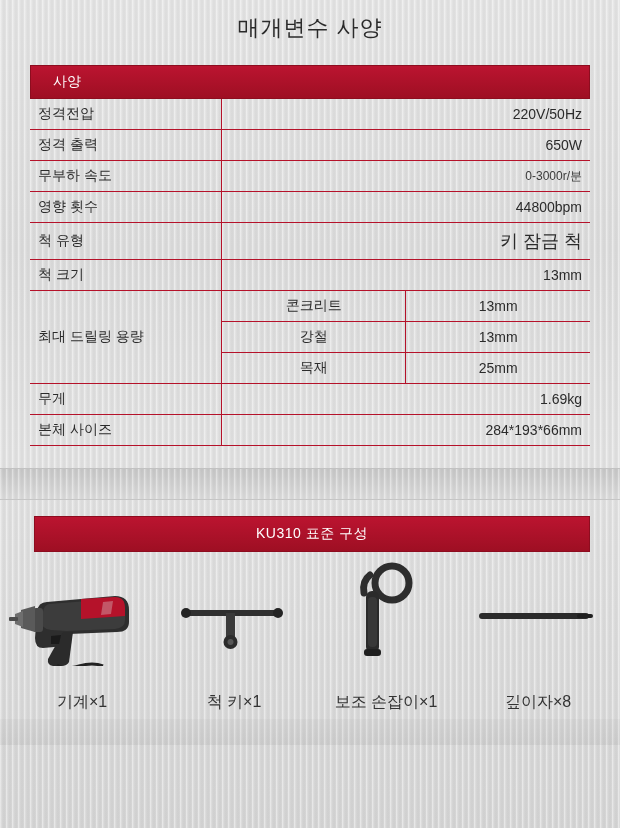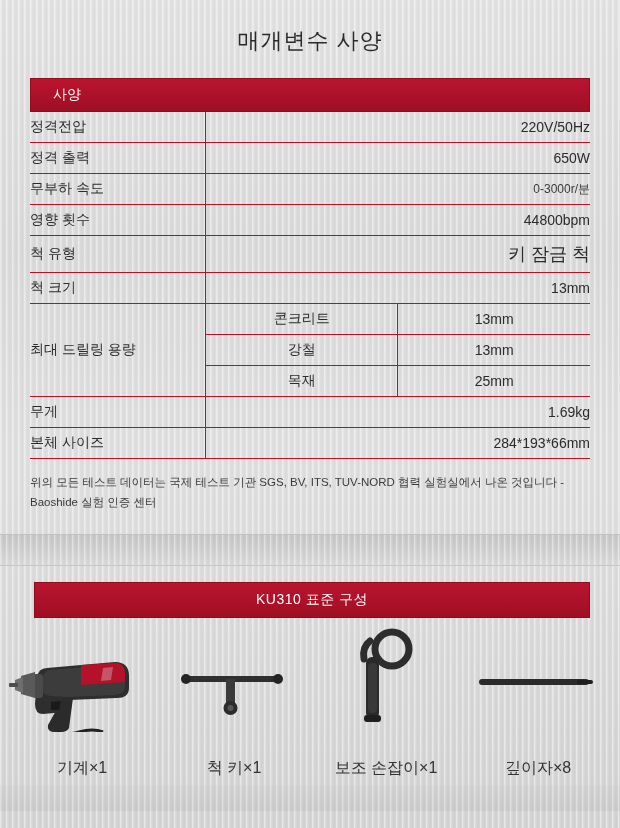--- a/index.html
+++ b/index.html
@@ -27,21 +27,21 @@
   }
 
   
   .section-title {
     text-align: center;
     font-size: 22px;
     color: #2a2a2a;
     letter-spacing: 1px;
     font-weight: 400;
   }
-  #spec-title { padding-top: 26px; }
+  #spec-title { padding-top: 13px; }
   #pkg-title { padding-top: 12px; }
 
   
   .spec-wrap {
     margin: 22px 30px 0 30px;
   }
   .spec-header {
     background: #b5122a;
     background: linear-gradient(180deg, #bb1430 0%, #9e0f23 100%);
     color: #fff;
@@ -49,21 +49,21 @@
     padding: 7px 0 7px 22px;
     border: 1px solid #8d0d1f;
   }
   table.spec {
     width: 100%;
     border-collapse: collapse;
     table-layout: fixed;
   }
   table.spec td {
     border-bottom: 1px solid #b5122a;
-    padding: 6px 0;
+    padding: 6px 8px;
     font-size: 14px;
     color: #2b2b2b;
     vertical-align: middle;
   }
   td.label {
     width: 175px;
     padding-left: 30px;
     border-right: 1px solid #b5122a;
     font-size: 13.5px;
   }
@@ -231,24 +231,20 @@
           <td class="value" colspan="2">1.69kg</td>
         </tr>
         <tr>
           <td class="label">본체 사이즈</td>
           <td class="value" colspan="2">284*193*66mm</td>
         </tr>
       </tbody>
     </table>
   </div>
 
-  <div class="note">
-    <div>위의 모든 테스트 데이터는 국제 테스트 기관 SGS, BV, ITS, TUV-NORD 협력 실험실에서 나온 것입니다 -</div>
-    <div>Baoshide 실험 인증 센터</div>
-  </div>
 
   <div class="band"></div>
 
 
   <div class="pkg-bar">KU310 표준 구성</div>
 
   <div class="acc-row">
 
     <div class="acc">
       <div class="art">

